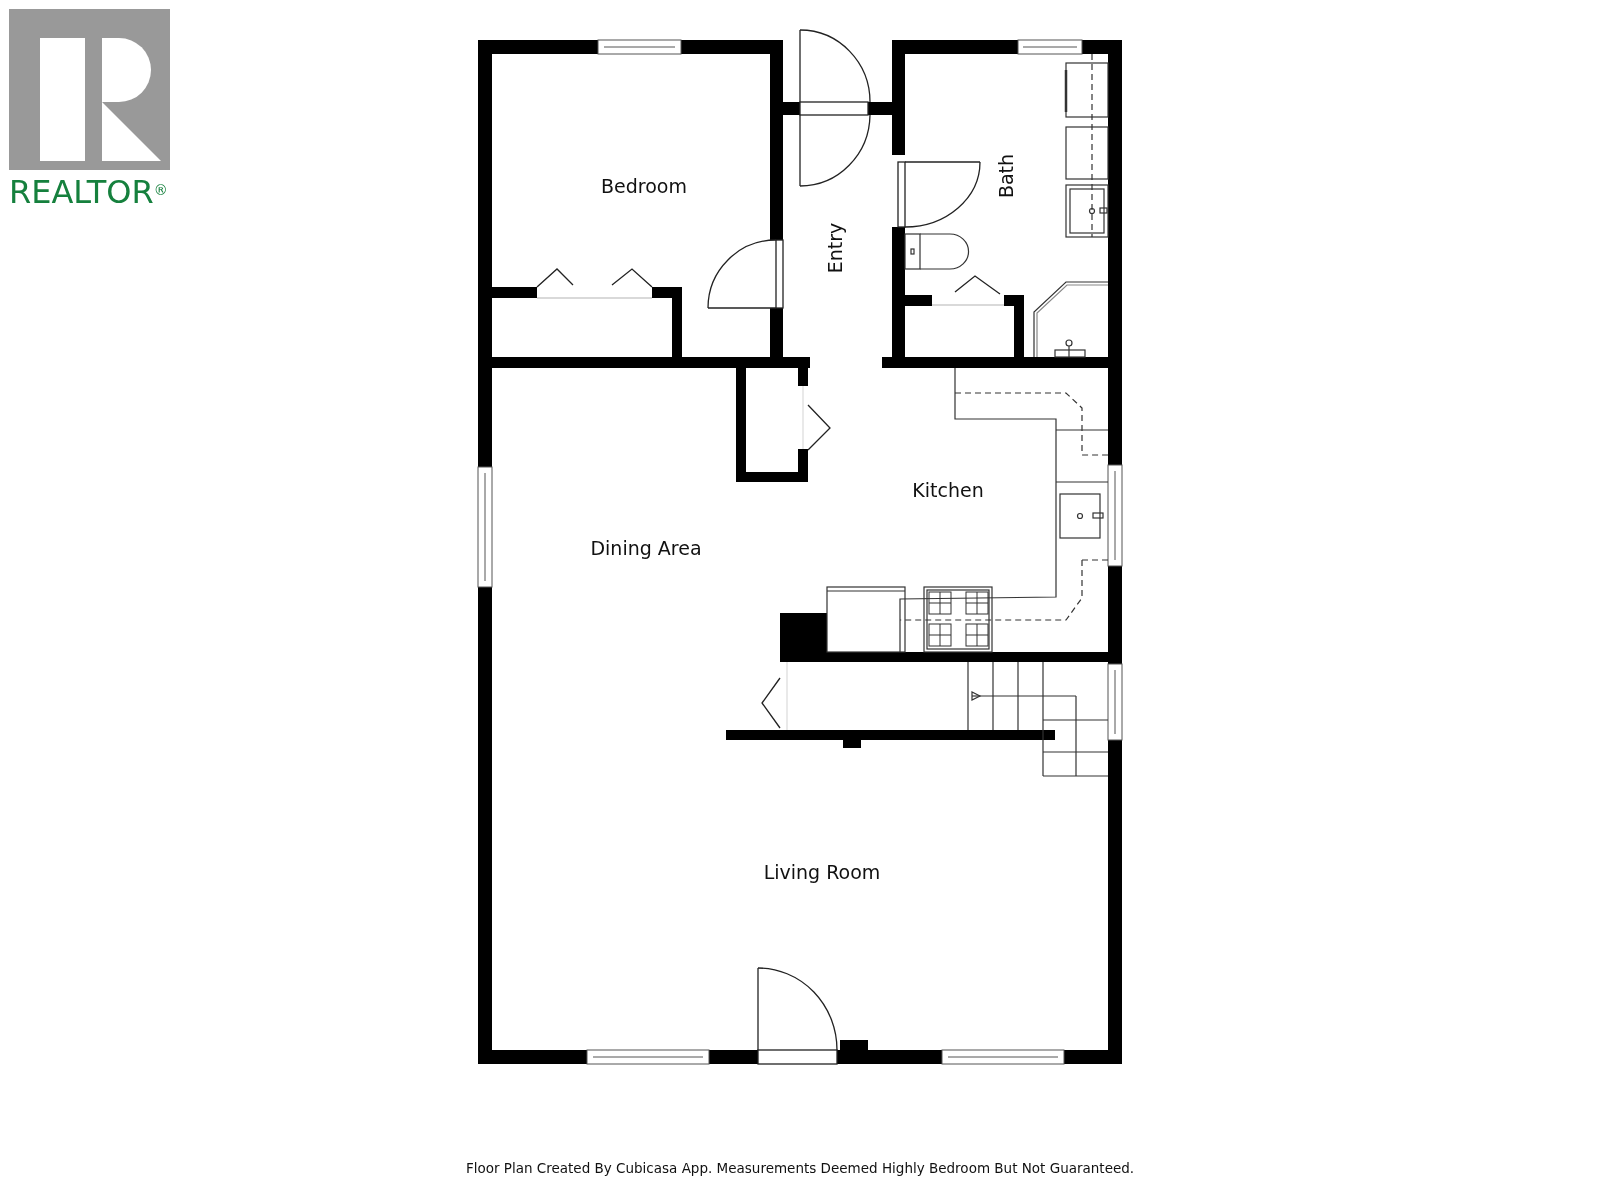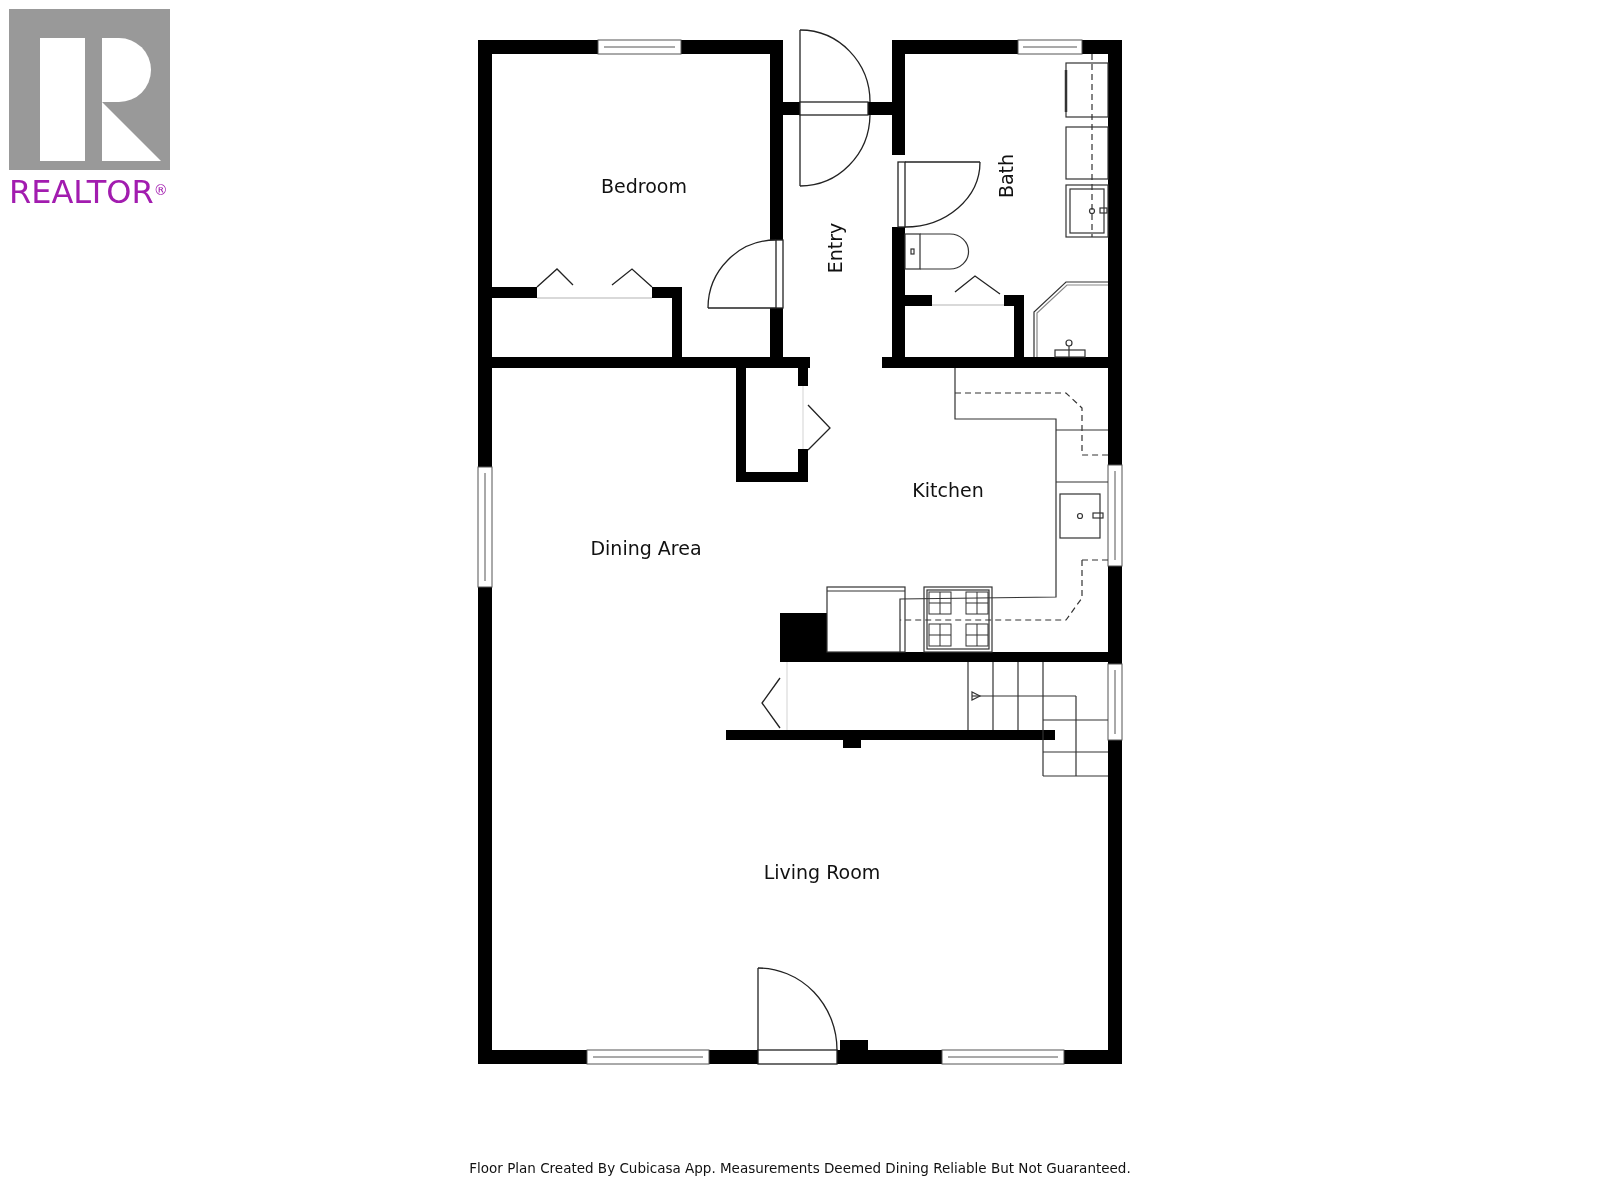--- a/index.html
+++ b/index.html
@@ -1,20 +1,20 @@
 <!DOCTYPE html>
 <html><head>
 <meta charset="utf-8">
 <style>
   html, body { margin: 0; padding: 0; background: #ffffff; }
   body { width: 1600px; height: 1200px; position: relative; overflow: hidden; font-family: "DejaVu Sans", sans-serif; }
   .logo { position: absolute; left: 9px; top: 9px; width: 162px; }
   .logo-box { width: 161px; height: 161px; background: #999999; position: relative; }
   .logo-r { position: absolute; left: 0; top: 0; }
-  .logo-text { font-family: "DejaVu Sans", sans-serif; color: #a21caf; font-size: 32px; letter-spacing: 0px; margin-top: 4px; line-height: 36px; }
+  .logo-text { font-family: "DejaVu Sans", sans-serif; color: #15803d; font-size: 32px; letter-spacing: 0px; margin-top: 4px; line-height: 36px; }
   .logo-text sup { font-size: 14px; vertical-align: top; position: relative; top: -2px; }
   .plan { position: absolute; left: 0; top: 0; }
   .room-label { font-family: "DejaVu Sans", sans-serif; font-size: 19px; fill: #111111; }
   .caption { position: absolute; left: 0; width: 1600px; top: 1160px; text-align: center; font-family: "DejaVu Sans", sans-serif; font-size: 13.5px; color: #111111; }
 </style>
 </head>
 <body>
 
 <div class="logo">
   <div class="logo-box">
@@ -234,13 +234,13 @@
   <g>
     <text class="room-label" x="644" y="193" text-anchor="middle">Bedroom</text>
     <text class="room-label" x="0" y="0" text-anchor="middle" transform="translate(842,248) rotate(-90)">Entry</text>
     <text class="room-label" x="0" y="0" text-anchor="middle" transform="translate(1013,176) rotate(-90)">Bath</text>
     <text class="room-label" x="948" y="497" text-anchor="middle">Kitchen</text>
     <text class="room-label" x="646" y="555" text-anchor="middle">Dining Area</text>
     <text class="room-label" x="822" y="879" text-anchor="middle">Living Room</text>
   </g>
 </svg>
 
-<div class="caption">Floor Plan Created By Cubicasa App. Measurements Deemed Dining Reliable But Not Guaranteed.</div>
+<div class="caption">Floor Plan Created By Cubicasa App. Measurements Deemed Highly Bedroom But Not Guaranteed.</div>
 
 </body></html>

